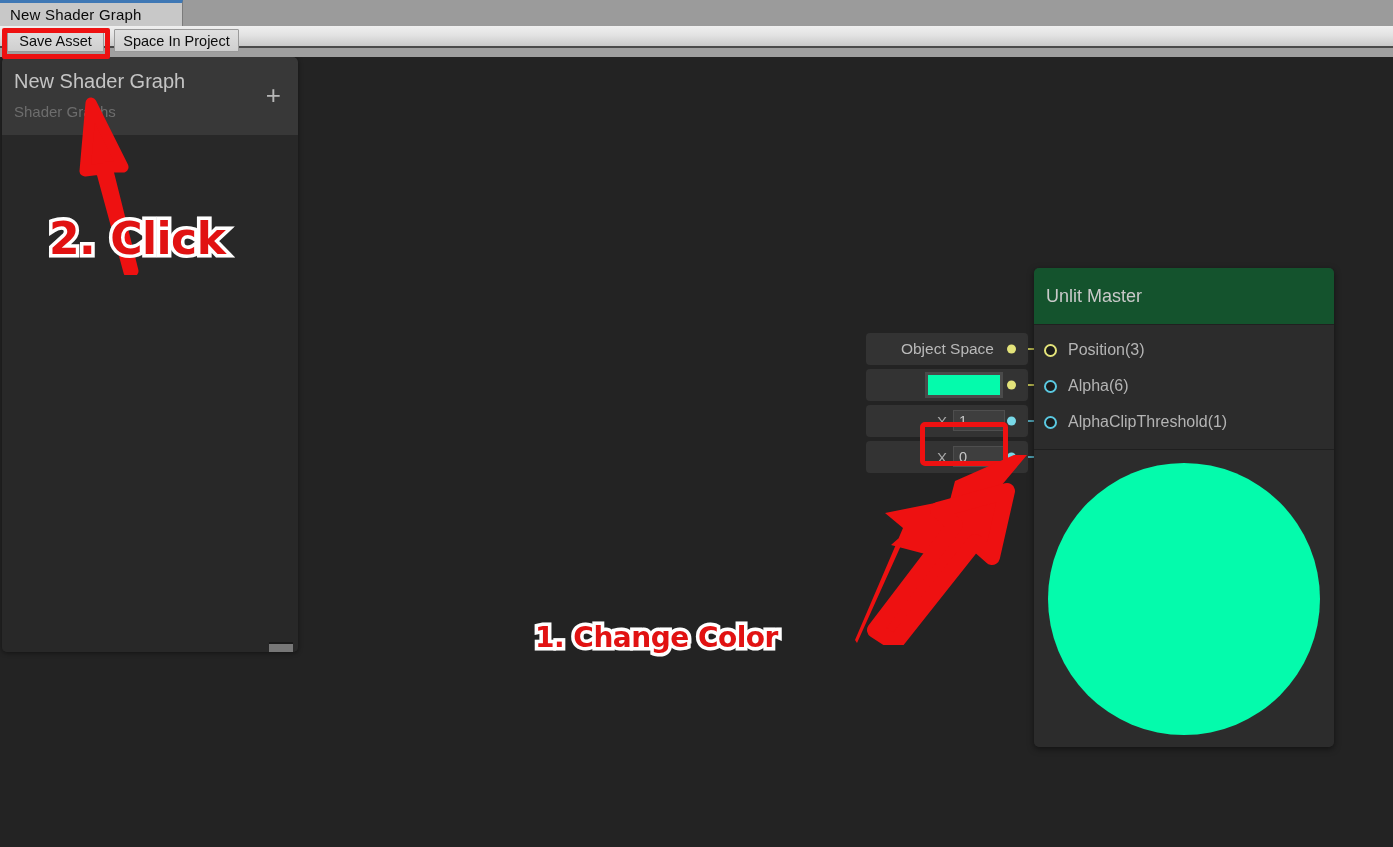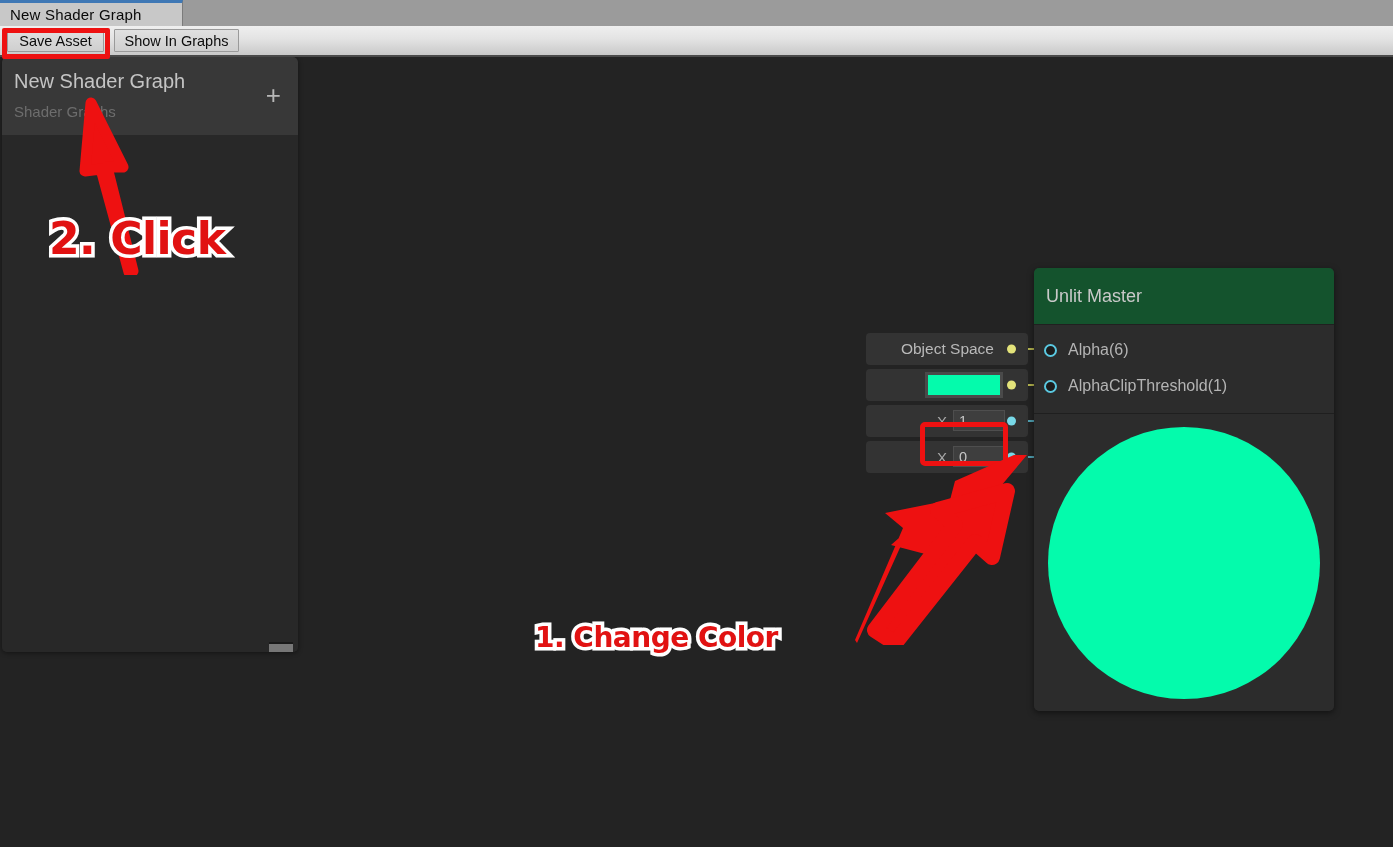--- a/index.html
+++ b/index.html
@@ -51,21 +51,21 @@
     padding-left: 10px;
     font-size: 15px;
     color: #090909;
     letter-spacing: 0.2px;
   }
 
   .toolbar {
     position: absolute;
     left: 0; top: 26px;
     width: 1393px;
-    height: 31px;
+    height: 22px;
     background: linear-gradient(to bottom, #efefef 0%, #e3e3e3 45%, #c9c9c9 100%);
     border-bottom: 2px solid #4a4a4a;
     box-sizing: border-box;
   }
   .tb-btn {
     position: absolute;
     top: 3px;
     height: 23px;
     background: linear-gradient(to bottom, #e0e0e0, #cfcfcf);
     border: 1px solid #9a9a9a;
@@ -331,21 +331,21 @@
       <div class="editor-tab">
         <span>New Shader Graph</span>
       </div>
     </div>
 
     <div class="toolbar">
       <div class="tb-btn" id="btn-save-asset">
         <span>Save Asset</span>
       </div>
       <div class="tb-btn" id="btn-show-in-project">
-        <span>Show In Graphs</span>
+        <span>Space In Project</span>
       </div>
     </div>
 
   </div>
 
   <div class="graph-canvas">
 
     <div class="blackboard">
       <div class="bb-header">
         <div class="bb-title">New Shader Graph</div>
@@ -388,20 +388,24 @@
       </div>
 
     </div>
 
     <div class="master-node">
       <div class="mn-header">
         <span>Unlit Master</span>
       </div>
       <div class="mn-slots">
 
+        <div class="mn-slot">
+          <span class="slot-port" style="border-color: rgb(227, 227, 122);"></span>
+          <span class="slot-label">Position(3)</span>
+        </div>
 
 
         <div class="mn-slot">
           <span class="slot-port flt" style="border-color: rgb(90, 200, 224);"></span>
           <span class="slot-label">Alpha(6)</span>
         </div>
 
         <div class="mn-slot">
           <span class="slot-port flt" style="border-color: rgb(90, 200, 224);"></span>
           <span class="slot-label">AlphaClipThreshold(1)</span>

